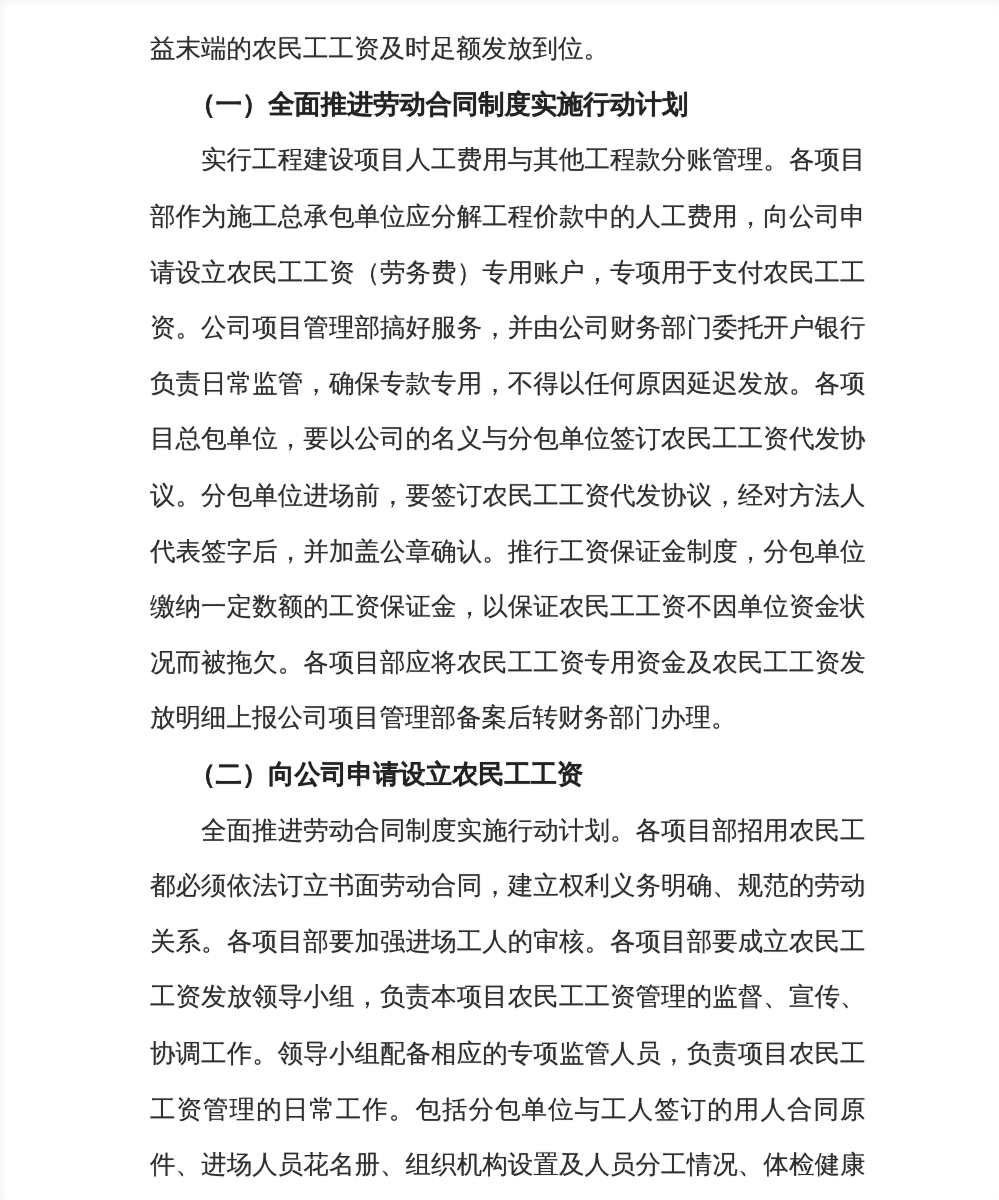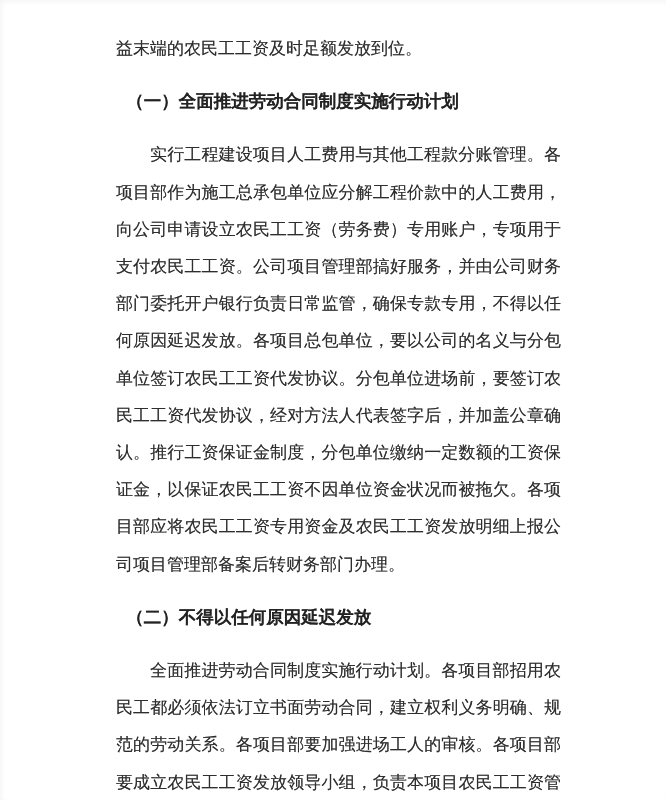--- a/index.html
+++ b/index.html
@@ -23,21 +23,21 @@
     box-shadow: inset 2px 2px 5px rgba(0,0,0,0.045);
     font-family: "Liberation Serif", "DejaVu Serif", serif;
     font-size: 17px;
     line-height: 37.2px;
     color: #2e2e2e;
     text-align: justify;
     text-justify: inter-ideograph;
     overflow: hidden;
   }
   .page p {
-    margin: 16px;
+    margin: 0;
     text-indent: 2em;
     
     text-shadow: 0 0 0.6px rgba(46,46,46,0.55);
   }
   .page p.continuation {
     text-indent: 0;
   }
   .page h3.heading {
     margin: 0;
     font-size: 17.5px;
@@ -52,16 +52,16 @@
 </head>
 <body>
 
 <div class="page">
   <p class="continuation">益末端的农民工工资及时足额发放到位。</p>
 
   <h3 class="heading">（一）全面推进劳动合同制度实施行动计划</h3>
 
   <p>实行工程建设项目人工费用与其他工程款分账管理。各项目部作为施工总承包单位应分解工程价款中的人工费用，向公司申请设立农民工工资（劳务费）专用账户，专项用于支付农民工工资。公司项目管理部搞好服务，并由公司财务部门委托开户银行负责日常监管，确保专款专用，不得以任何原因延迟发放。各项目总包单位，要以公司的名义与分包单位签订农民工工资代发协议。分包单位进场前，要签订农民工工资代发协议，经对方法人代表签字后，并加盖公章确认。推行工资保证金制度，分包单位缴纳一定数额的工资保证金，以保证农民工工资不因单位资金状况而被拖欠。各项目部应将农民工工资专用资金及农民工工资发放明细上报公司项目管理部备案后转财务部门办理。</p>
 
-  <h3 class="heading">（二）不得以任何原因延迟发放</h3>
+  <h3 class="heading">（二）向公司申请设立农民工工资</h3>
 
   <p>全面推进劳动合同制度实施行动计划。各项目部招用农民工都必须依法订立书面劳动合同，建立权利义务明确、规范的劳动关系。各项目部要加强进场工人的审核。各项目部要成立农民工工资发放领导小组，负责本项目农民工工资管理的监督、宣传、协调工作。领导小组配备相应的专项监管人员，负责项目农民工工资管理的日常工作。包括分包单位与工人签订的用人合同原件、进场人员花名册、组织机构设置及人员分工情况、体检健康证明、进场人员照片、身份证、岗位证书、特种工种操作证等原件。要</p>
 </div>
 
 </body></html>

